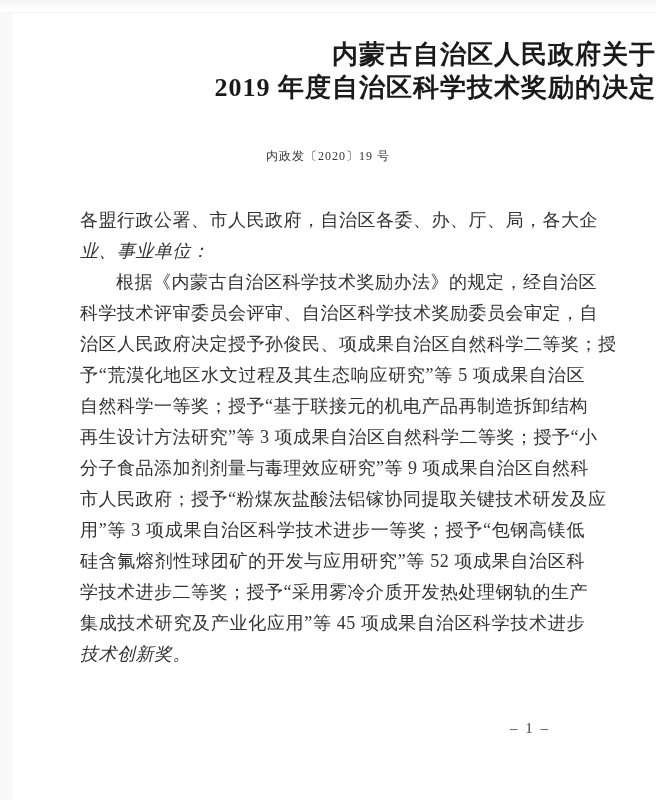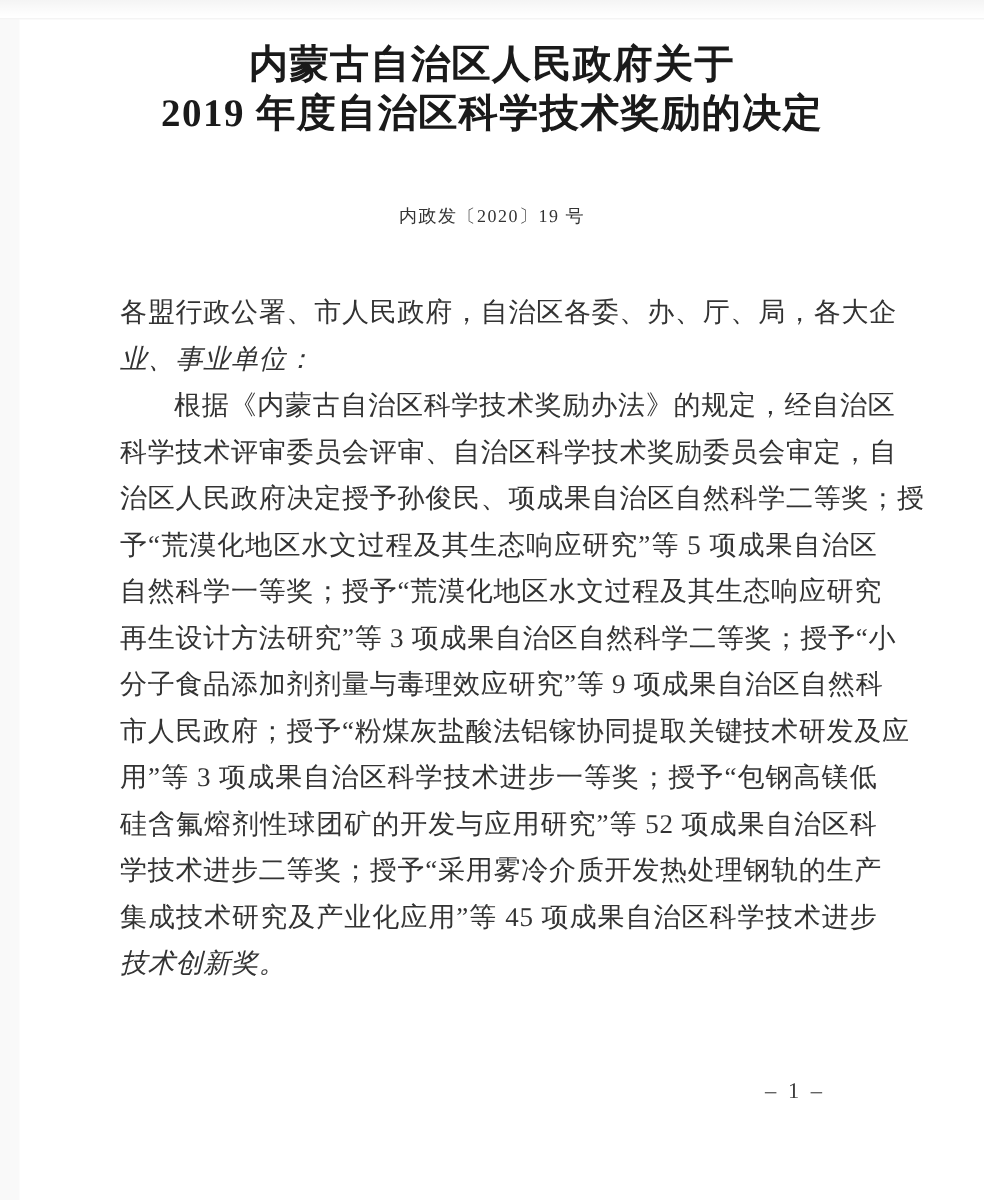--- a/index.html
+++ b/index.html
@@ -21,22 +21,23 @@
   .scan-topline {
     position: absolute; top: 12px; left: 0; width: 100%; height: 1px;
     background: rgba(0,0,0,0.045);
   }
   .scan-left {
     position: absolute; top: 13px; left: 0; bottom: 0; width: 13px;
     background: rgba(0,0,0,0.022);
   }
   .title-block {
     padding-top: 26px;
-    text-align: center;
+    text-align: right;
     color: #1a1a1a;
+    margin-top: 12px;
   }
   .title-line {
     font-size: 26px;
     line-height: 33px;
     font-weight: 700;
     letter-spacing: 1px;
   }
   .doc-number {
     margin-top: 40px;
     text-align: center;
@@ -91,21 +92,21 @@
   <div class="doc-number">内政发〔2020〕19 号</div>
 
   <div class="body-block">
     <div class="line">各盟行政公署、市人民政府，自治区各委、办、厅、局，各大企</div>
     <div class="line final">业、事业单位：</div>
 
     <div class="line indent">根据《内蒙古自治区科学技术奖励办法》的规定，经自治区</div>
     <div class="line">科学技术评审委员会评审、自治区科学技术奖励委员会审定，自</div>
     <div class="line">治区人民政府决定授予孙俊民、项成果自治区自然科学二等奖；授</div>
     <div class="line">予“荒漠化地区水文过程及其生态响应研究”等 5 项成果自治区</div>
-    <div class="line">自然科学一等奖；授予“荒漠化地区水文过程及其生态响应研究</div>
+    <div class="line">自然科学一等奖；授予“基于联接元的机电产品再制造拆卸结构</div>
     <div class="line">再生设计方法研究”等 3 项成果自治区自然科学二等奖；授予“小</div>
     <div class="line">分子食品添加剂剂量与毒理效应研究”等 9 项成果自治区自然科</div>
     <div class="line">市人民政府；授予“粉煤灰盐酸法铝镓协同提取关键技术研发及应</div>
     <div class="line">用”等 3 项成果自治区科学技术进步一等奖；授予“包钢高镁低</div>
     <div class="line">硅含氟熔剂性球团矿的开发与应用研究”等 52 项成果自治区科</div>
     <div class="line">学技术进步二等奖；授予“采用雾冷介质开发热处理钢轨的生产</div>
     <div class="line">集成技术研究及产业化应用”等 45 项成果自治区科学技术进步</div>
     <div class="line final">技术创新奖。</div>
   </div>
 

